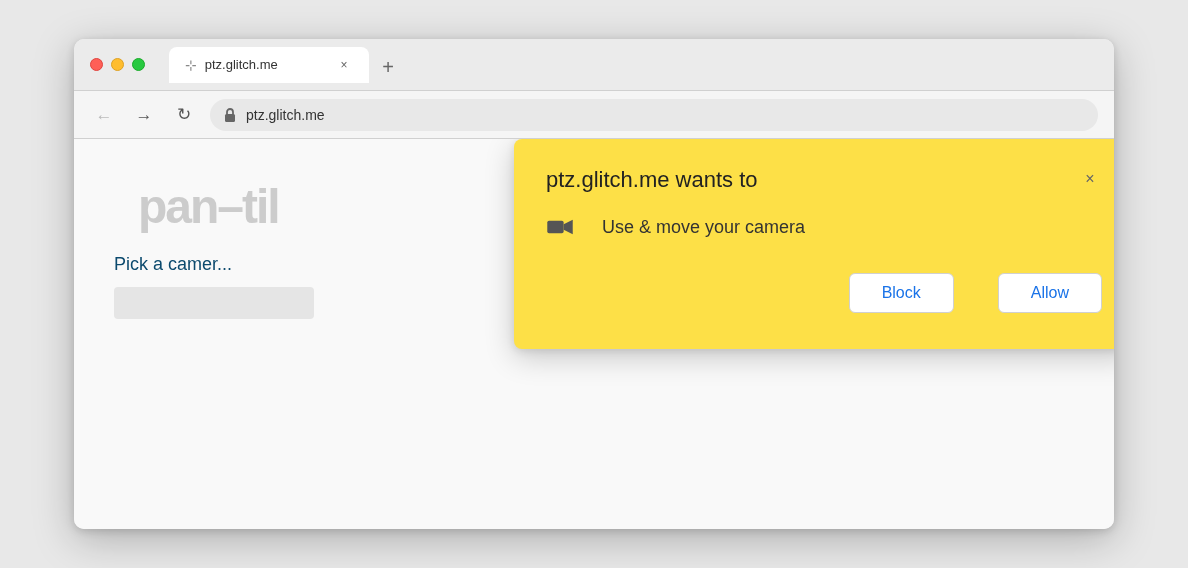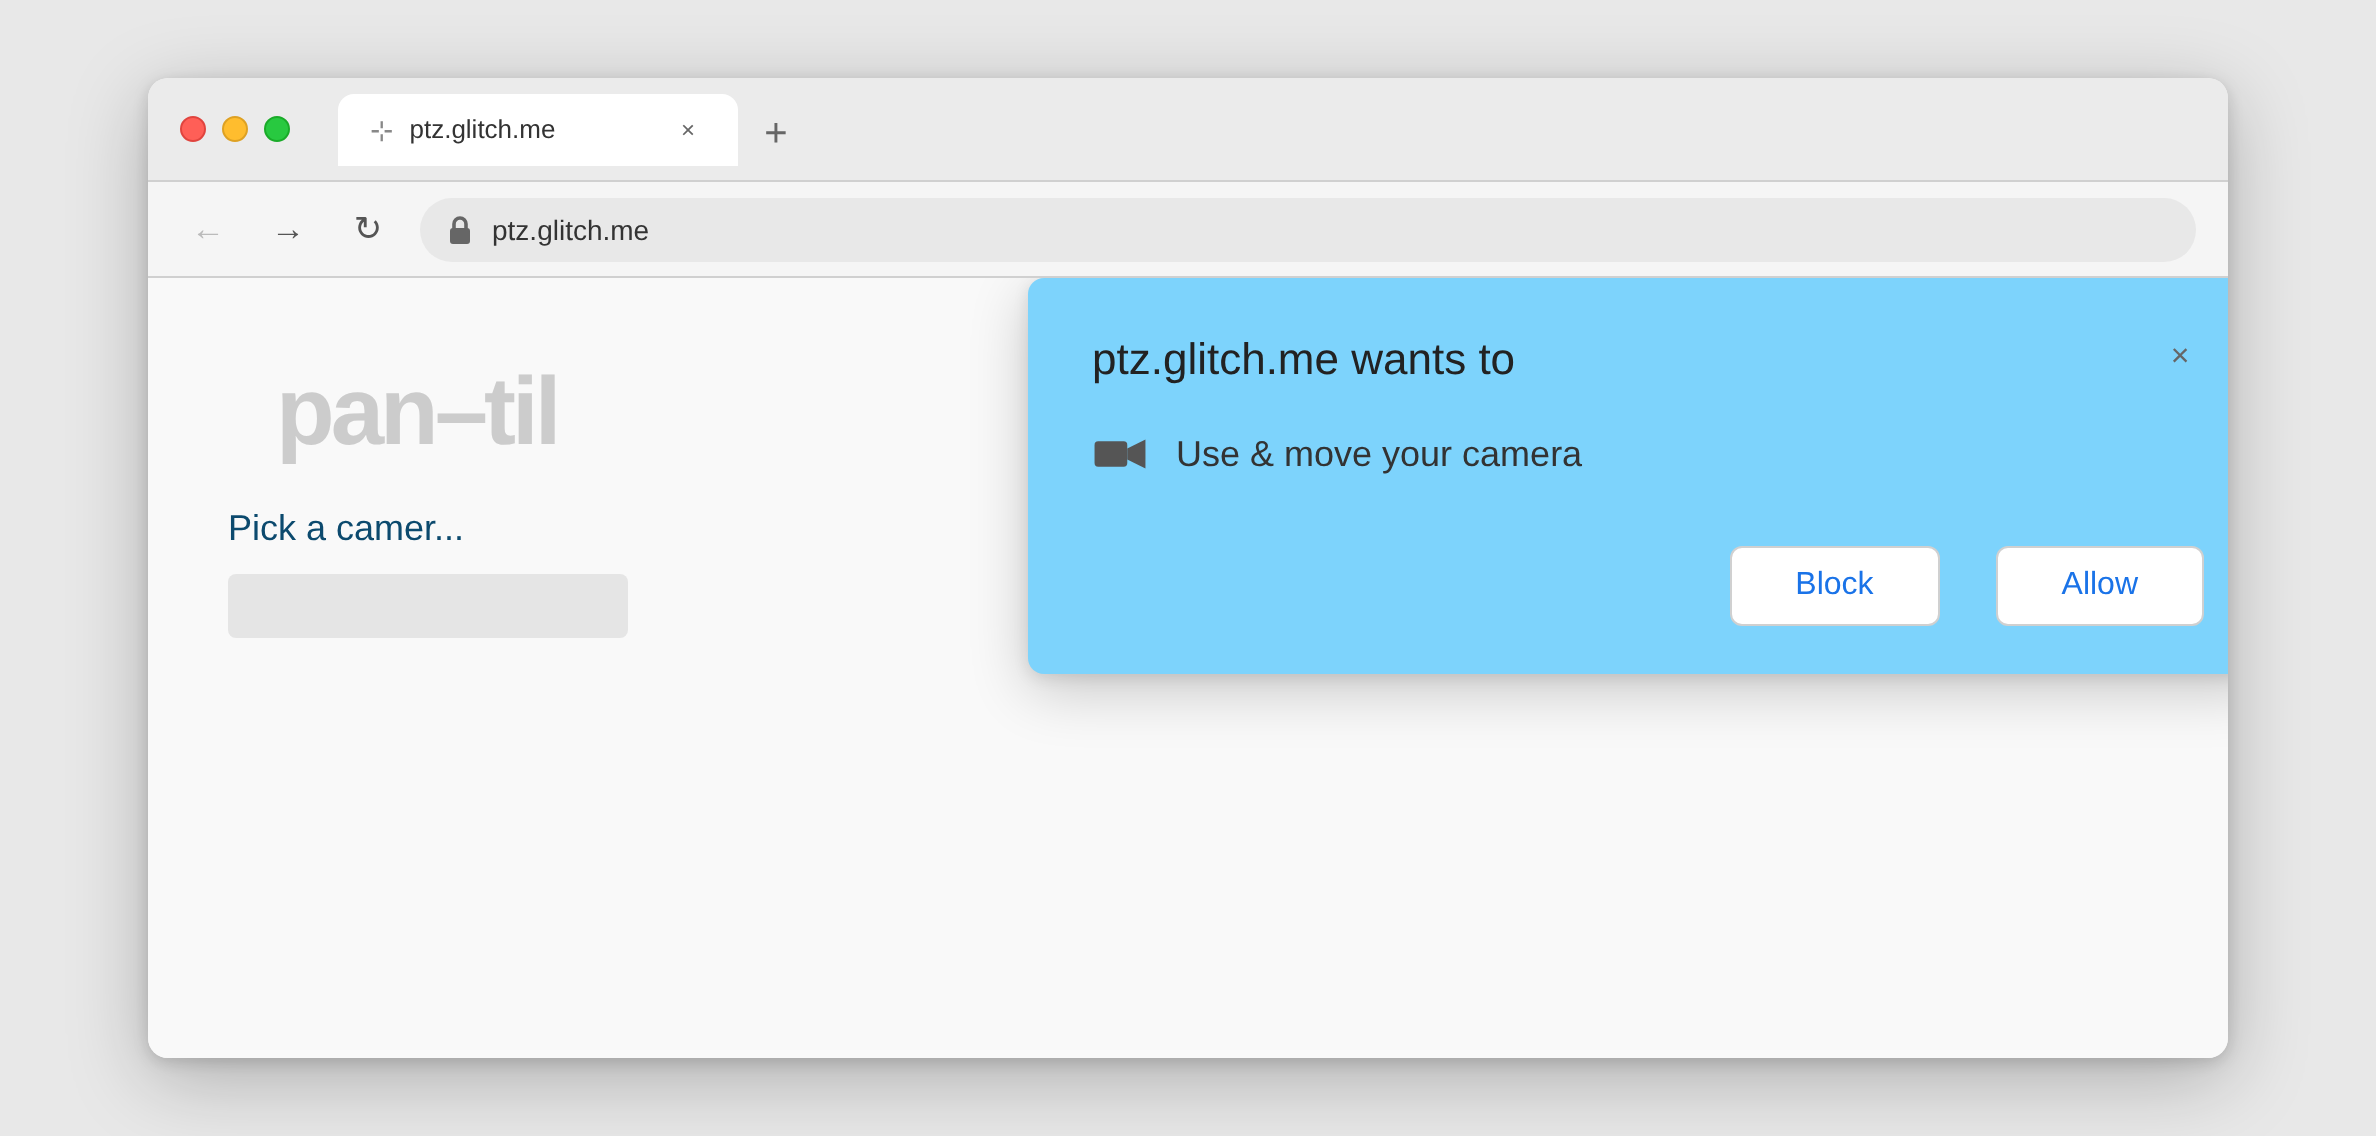--- a/index.html
+++ b/index.html
@@ -202,24 +202,24 @@
       margin-top: 12px;
     }
 
     
     .permission-dialog {
       position: absolute;
       top: 0;
       left: 50%;
       transform: translateX(-80px);
       width: 620px;
-      background: #7dd3fc;
+      background: #fde047;
       border-radius: 8px;
       box-shadow: 0 8px 30px rgba(0,0,0,0.2), 0 2px 8px rgba(0,0,0,0.1);
-      padding: 28px 32px 24px 32px;
+      padding: 28px 32px 36px 32px;
     }
 
     .dialog-header {
       display: flex;
       justify-content: space-between;
       align-items: flex-start;
       margin-bottom: 20px;
     }
 
     .dialog-title {
@@ -236,21 +236,21 @@
       justify-content: center;
       color: #666;
       font-size: 16px;
       cursor: pointer;
       border-radius: 4px;
     }
 
     .dialog-permission-row {
       display: flex;
       align-items: center;
-      gap: 14px;
+      gap: 28px;
       margin-bottom: 32px;
     }
 
     .camera-icon-wrap {
       width: 28px;
       height: 28px;
       display: flex;
       align-items: center;
       justify-content: center;
       flex-shrink: 0;
@@ -262,21 +262,21 @@
     }
 
     .permission-text {
       font-size: 18px;
       color: #333;
     }
 
     .dialog-actions {
       display: flex;
       justify-content: flex-end;
-      gap: 12px;
+      gap: 28px;
     }
 
     .dialog-btn {
       padding: 10px 32px;
       border-radius: 6px;
       font-size: 16px;
       font-weight: 500;
       cursor: pointer;
       border: 1.5px solid #d0d0d0;
       background: #ffffff;

